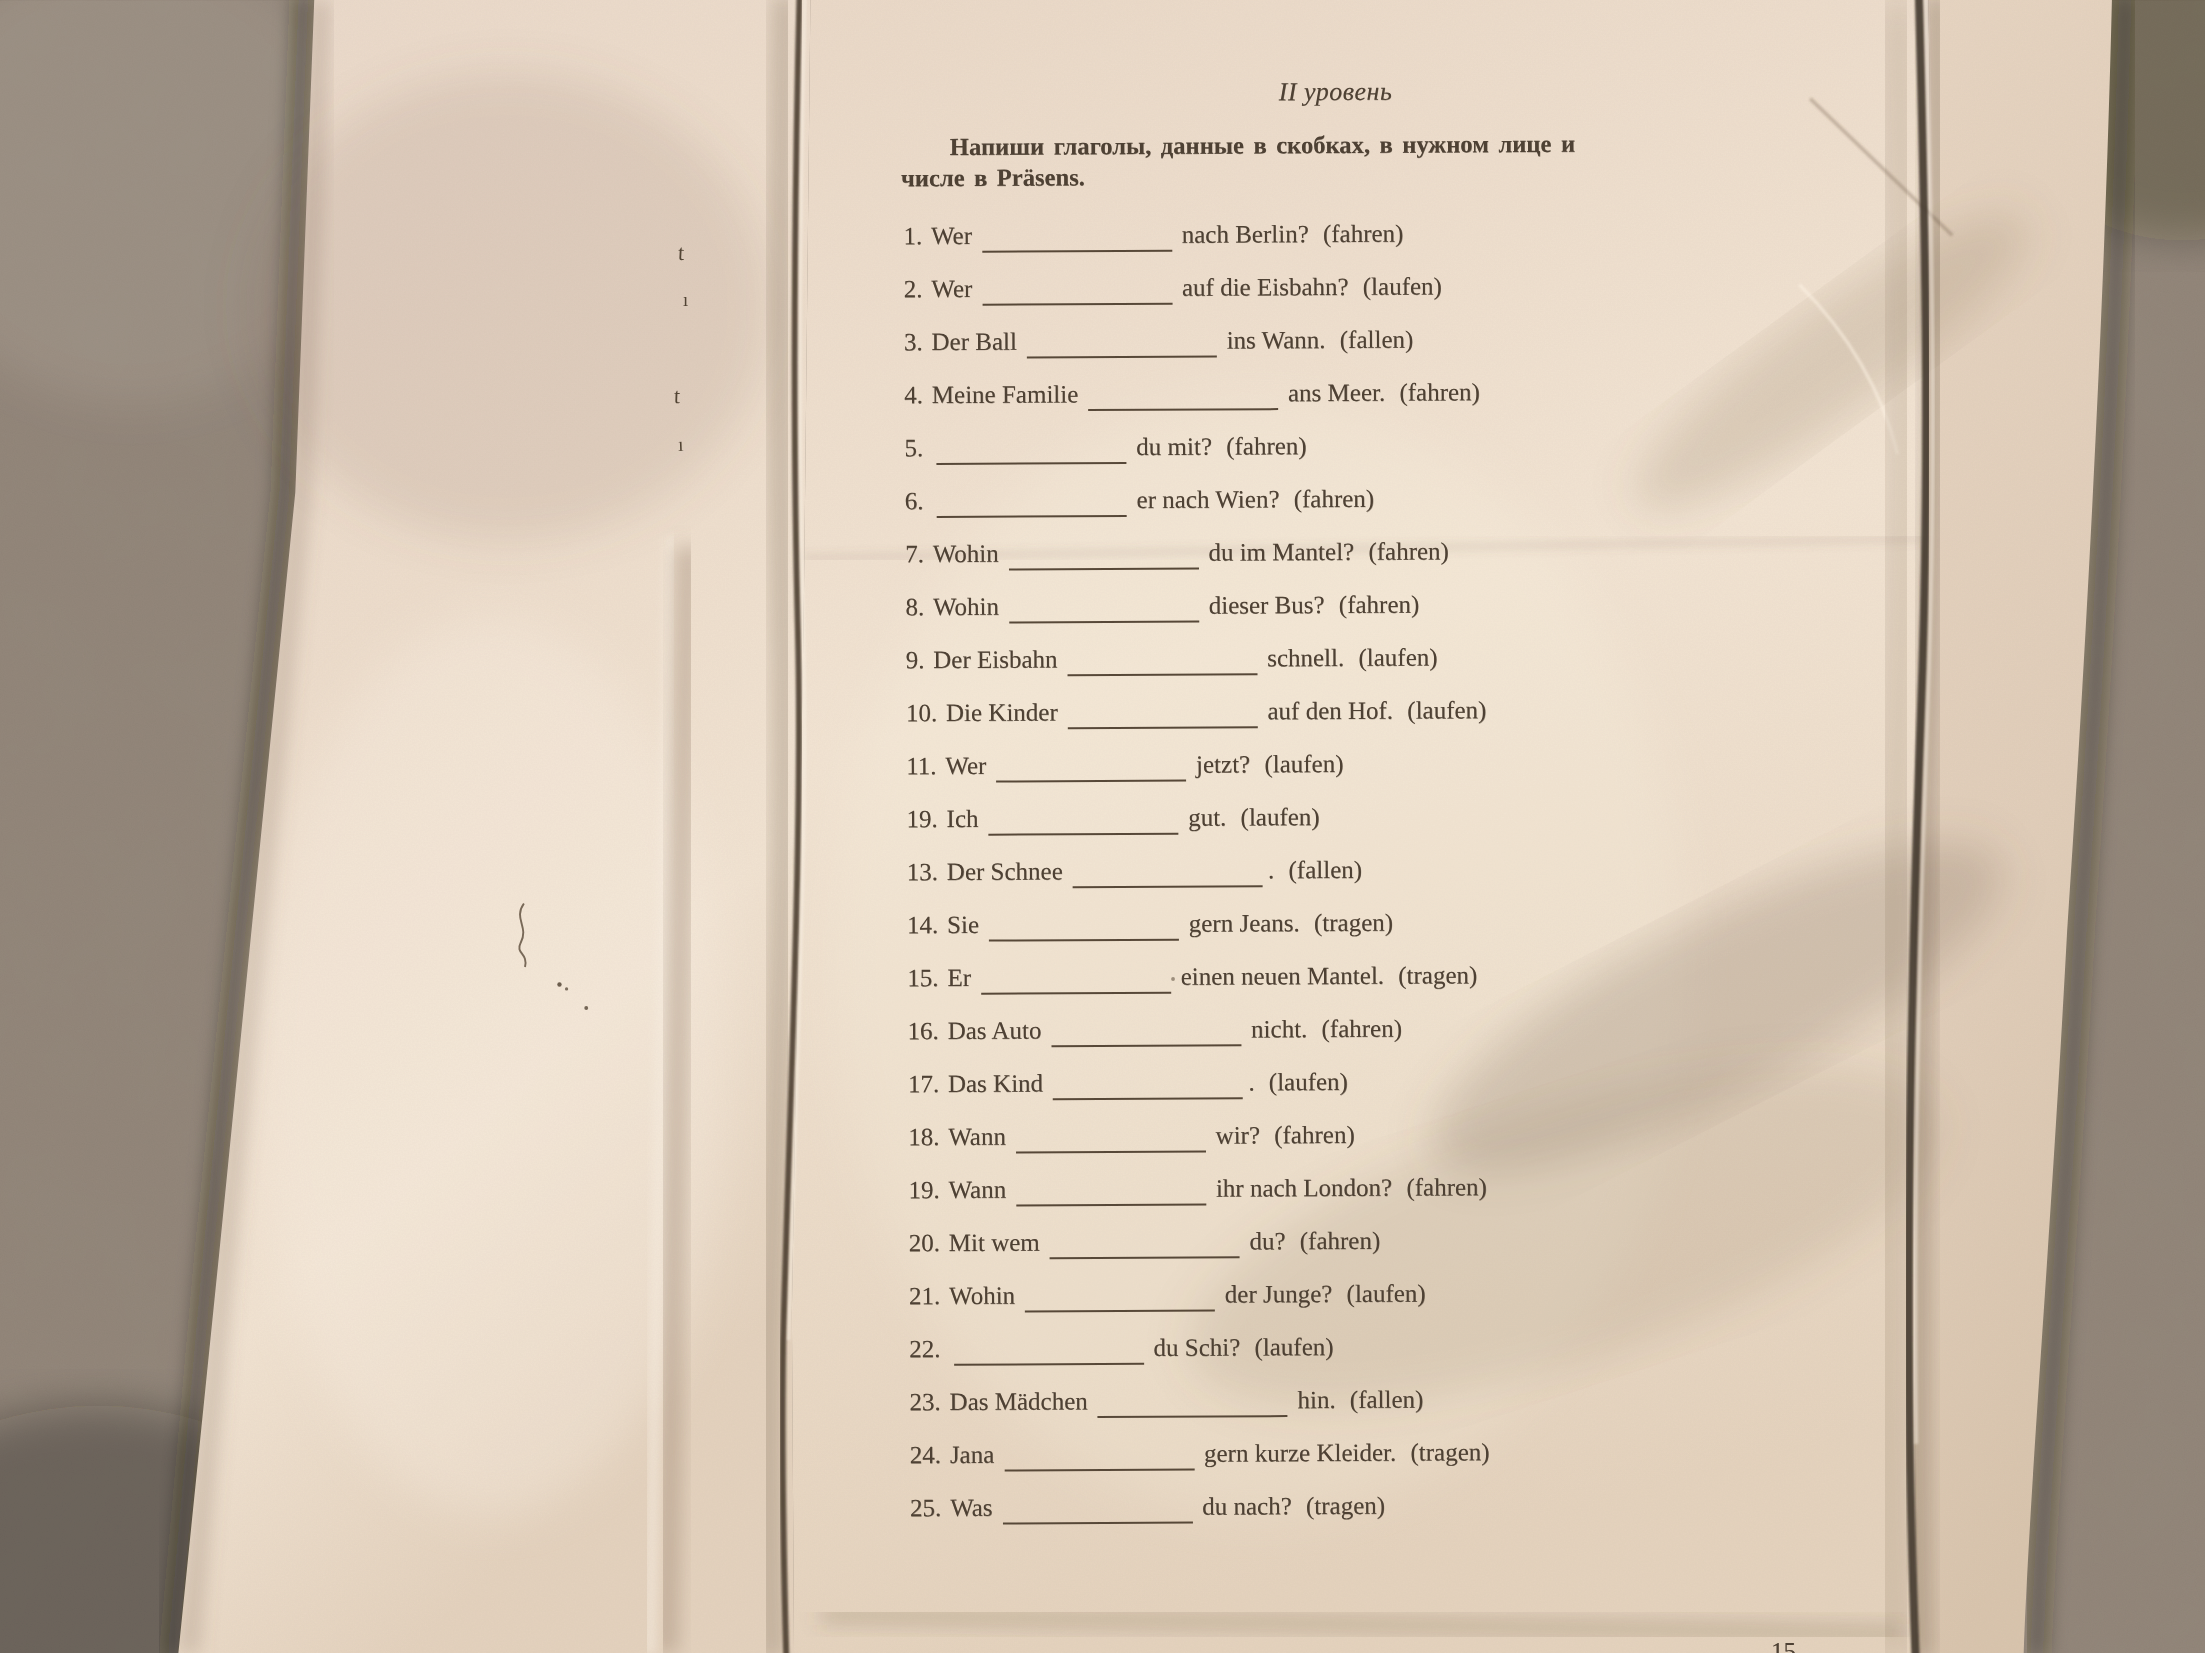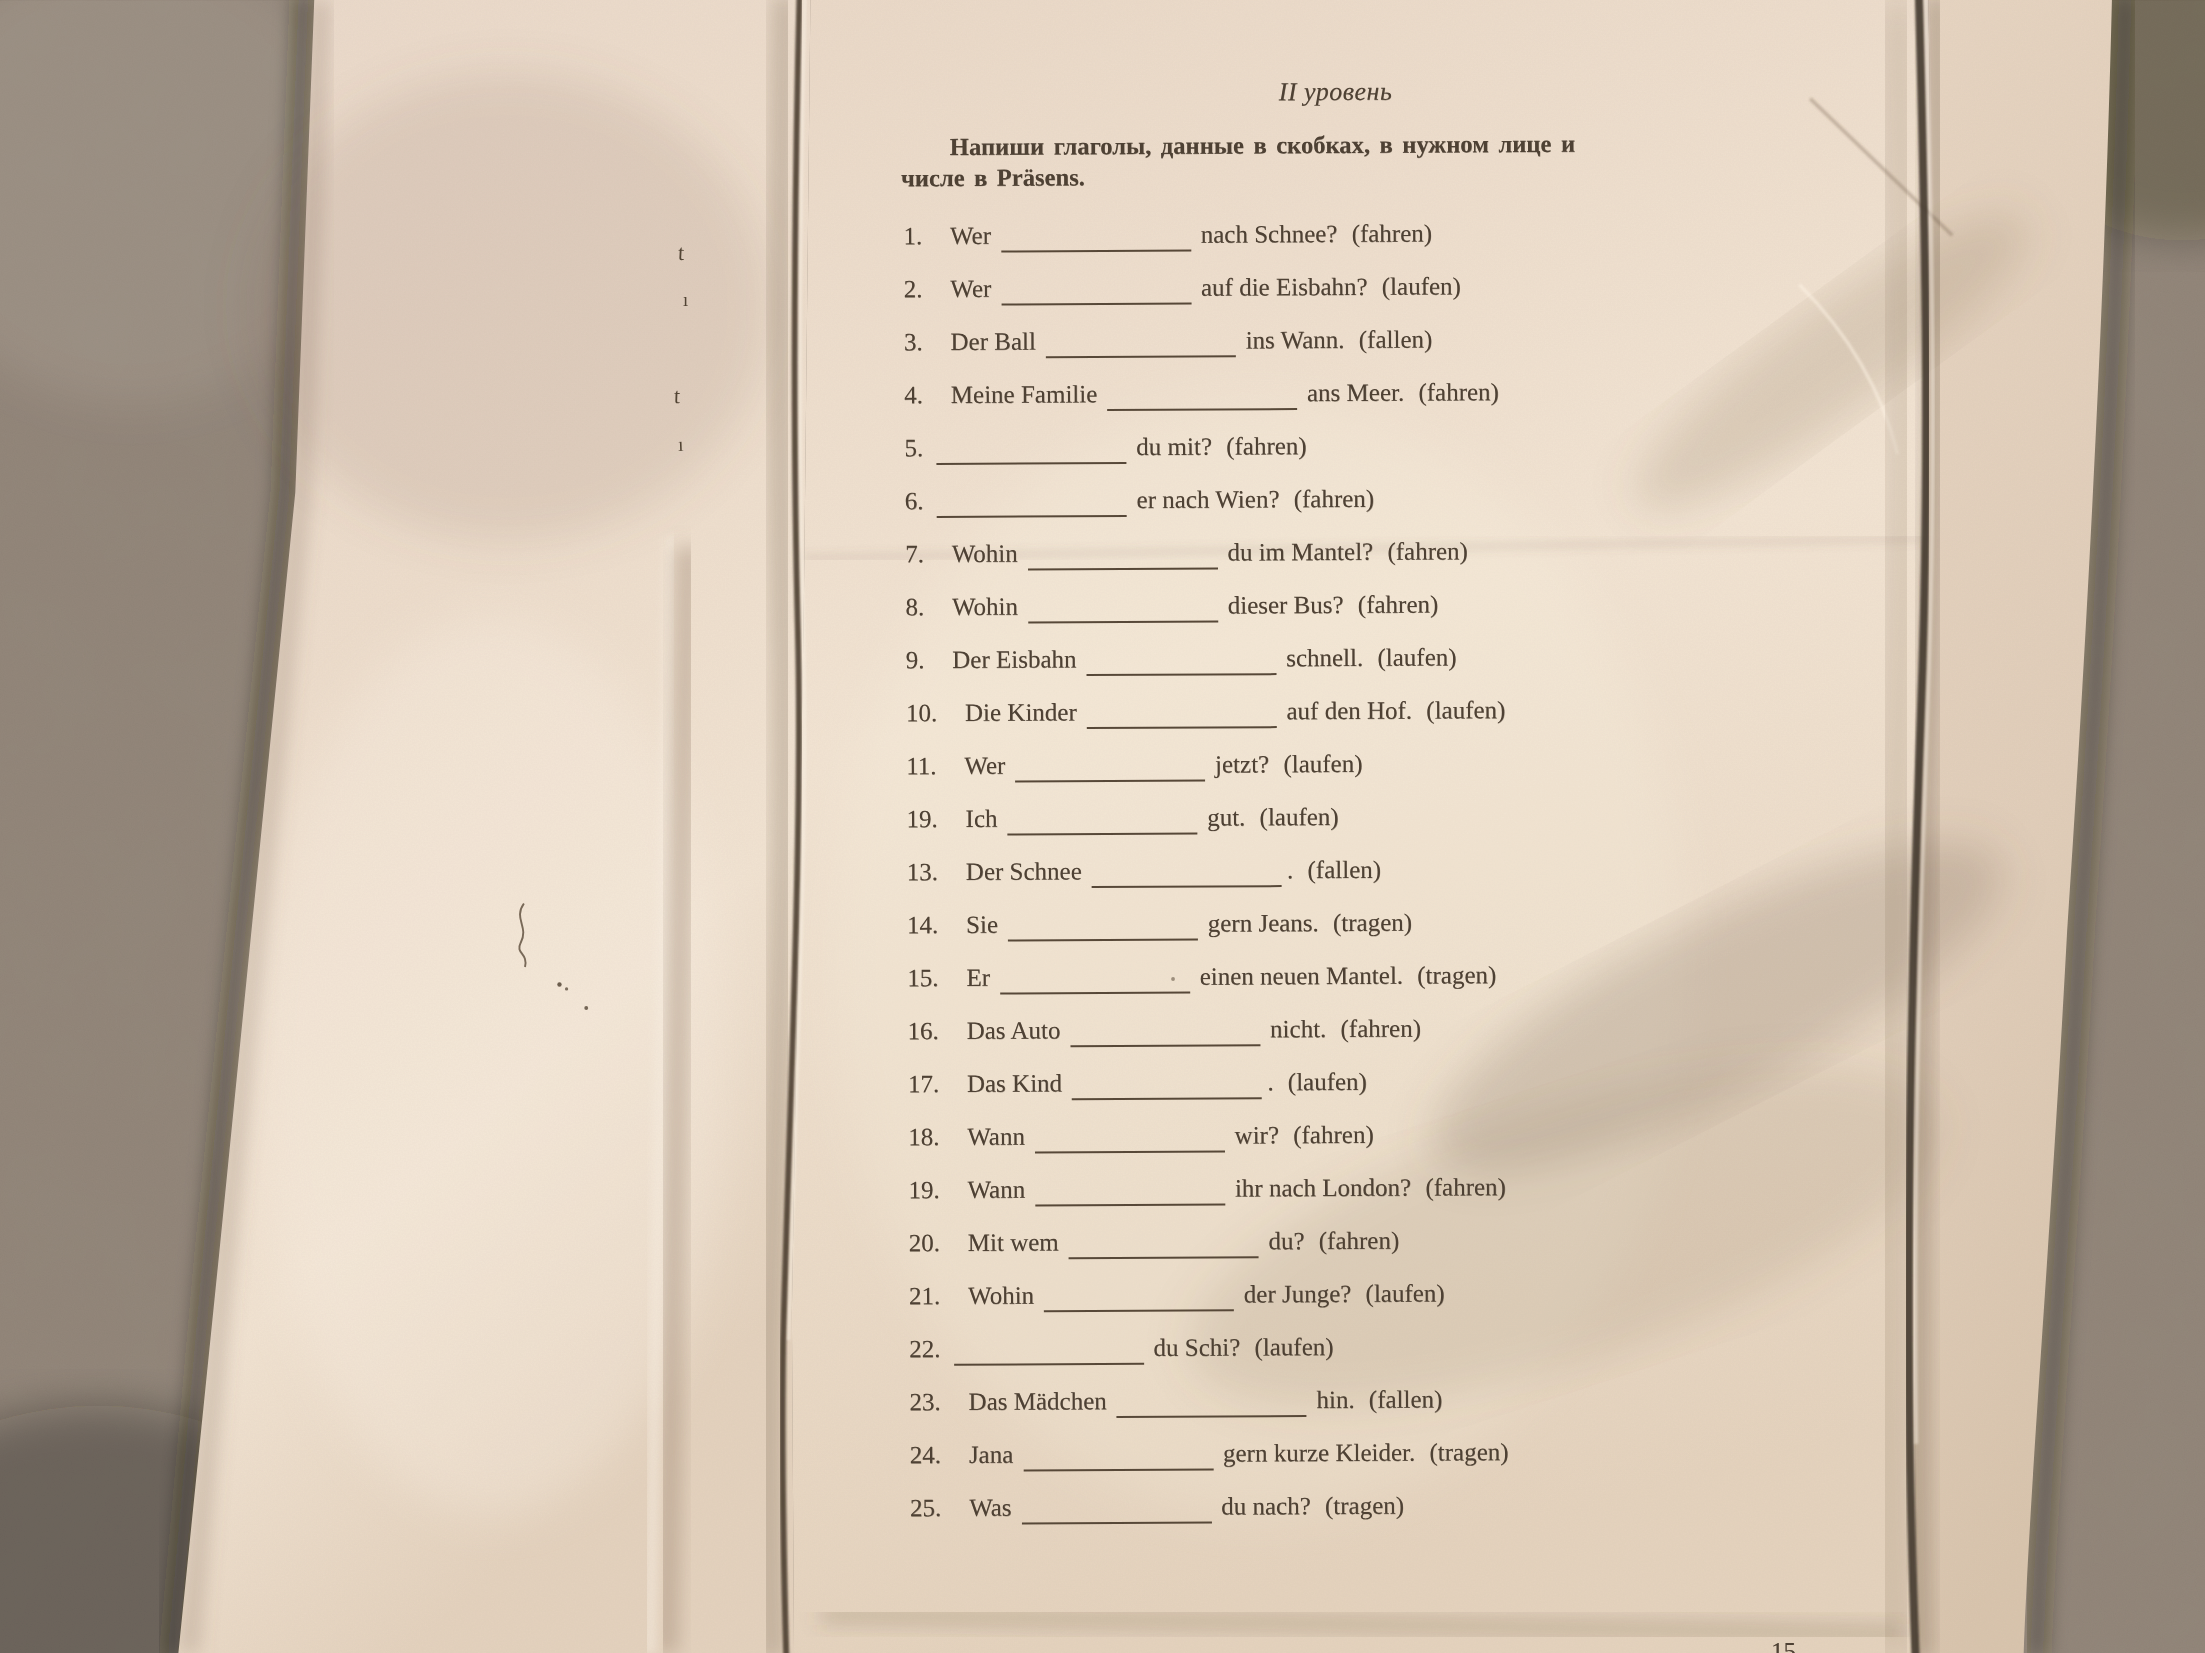--- a/index.html
+++ b/index.html
@@ -13,21 +13,21 @@
              color:#4e4134;transform:rotate(-0.3deg);transform-origin:50% 0;
              text-shadow:0.3px 0.4px 0.5px rgba(62,50,38,0.45);}
   .ws-title{position:absolute;top:77px;left:0;width:100%;text-align:center;
             font-style:italic;font-size:26px;letter-spacing:0.5px;}
   .ws-instr{position:absolute;top:129px;left:0;width:100%;font-weight:bold;
             font-size:24.6px;line-height:31px;word-spacing:3.3px;white-space:nowrap;}
   .ws-instr .l1{text-indent:49px;}
   .ws-items{position:absolute;top:207px;left:2.2px;font-size:25px;}
   .row{height:53px;line-height:53px;white-space:nowrap;}
   .num{margin-right:8.8px;}
-  .pre{margin-right:1.1px;margin-left:19px;}
+  .pre{margin-right:1.1px;}
   .blank{display:inline-block;width:190px;height:16.4px;
          border-bottom:2.2px solid #574838;transform:translateY(8.8px);
          margin:0 9.8px 0 8.8px;}
   .blank.nopre{margin-left:4.4px;}
   .verb{margin-left:14.2px;}
 
   .pagenum{position:absolute;left:1771px;top:1638px;font-size:25px;color:#4e4134;
            text-shadow:0.3px 0.4px 0.5px rgba(62,50,38,0.45);}
 
   
@@ -152,21 +152,21 @@
     <span class="mk mk4">ı</span>
   </div>
 
   <div class="worksheet">
     <div class="ws-title">II уровень</div>
     <div class="ws-instr">
       <div class="l1">Напиши глаголы, данные в скобках, в нужном лице и</div>
       <div class="l2">числе в Präsens.</div>
     </div>
     <div class="ws-items">
-        <div class="row"><span class="num">1.</span><span class="pre">Wer</span><span class="blank"></span><span class="post">nach Schnee?</span><span class="verb">(fahren)</span></div>
+        <div class="row"><span class="num">1.</span><span class="pre">Wer</span><span class="blank"></span><span class="post">nach Berlin?</span><span class="verb">(fahren)</span></div>
         <div class="row"><span class="num">2.</span><span class="pre">Wer</span><span class="blank"></span><span class="post">auf die Eisbahn?</span><span class="verb">(laufen)</span></div>
         <div class="row"><span class="num">3.</span><span class="pre">Der Ball</span><span class="blank"></span><span class="post">ins Wann.</span><span class="verb">(fallen)</span></div>
         <div class="row"><span class="num">4.</span><span class="pre">Meine Familie</span><span class="blank"></span><span class="post">ans Meer.</span><span class="verb">(fahren)</span></div>
         <div class="row"><span class="num">5.</span><span class="blank nopre"></span><span class="post">du mit?</span><span class="verb">(fahren)</span></div>
         <div class="row"><span class="num">6.</span><span class="blank nopre"></span><span class="post">er nach Wien?</span><span class="verb">(fahren)</span></div>
         <div class="row"><span class="num">7.</span><span class="pre">Wohin</span><span class="blank"></span><span class="post">du im Mantel?</span><span class="verb">(fahren)</span></div>
         <div class="row"><span class="num">8.</span><span class="pre">Wohin</span><span class="blank"></span><span class="post">dieser Bus?</span><span class="verb">(fahren)</span></div>
         <div class="row"><span class="num">9.</span><span class="pre">Der Eisbahn</span><span class="blank"></span><span class="post">schnell.</span><span class="verb">(laufen)</span></div>
         <div class="row"><span class="num">10.</span><span class="pre">Die Kinder</span><span class="blank"></span><span class="post">auf den Hof.</span><span class="verb">(laufen)</span></div>
         <div class="row"><span class="num">11.</span><span class="pre">Wer</span><span class="blank"></span><span class="post">jetzt?</span><span class="verb">(laufen)</span></div>

